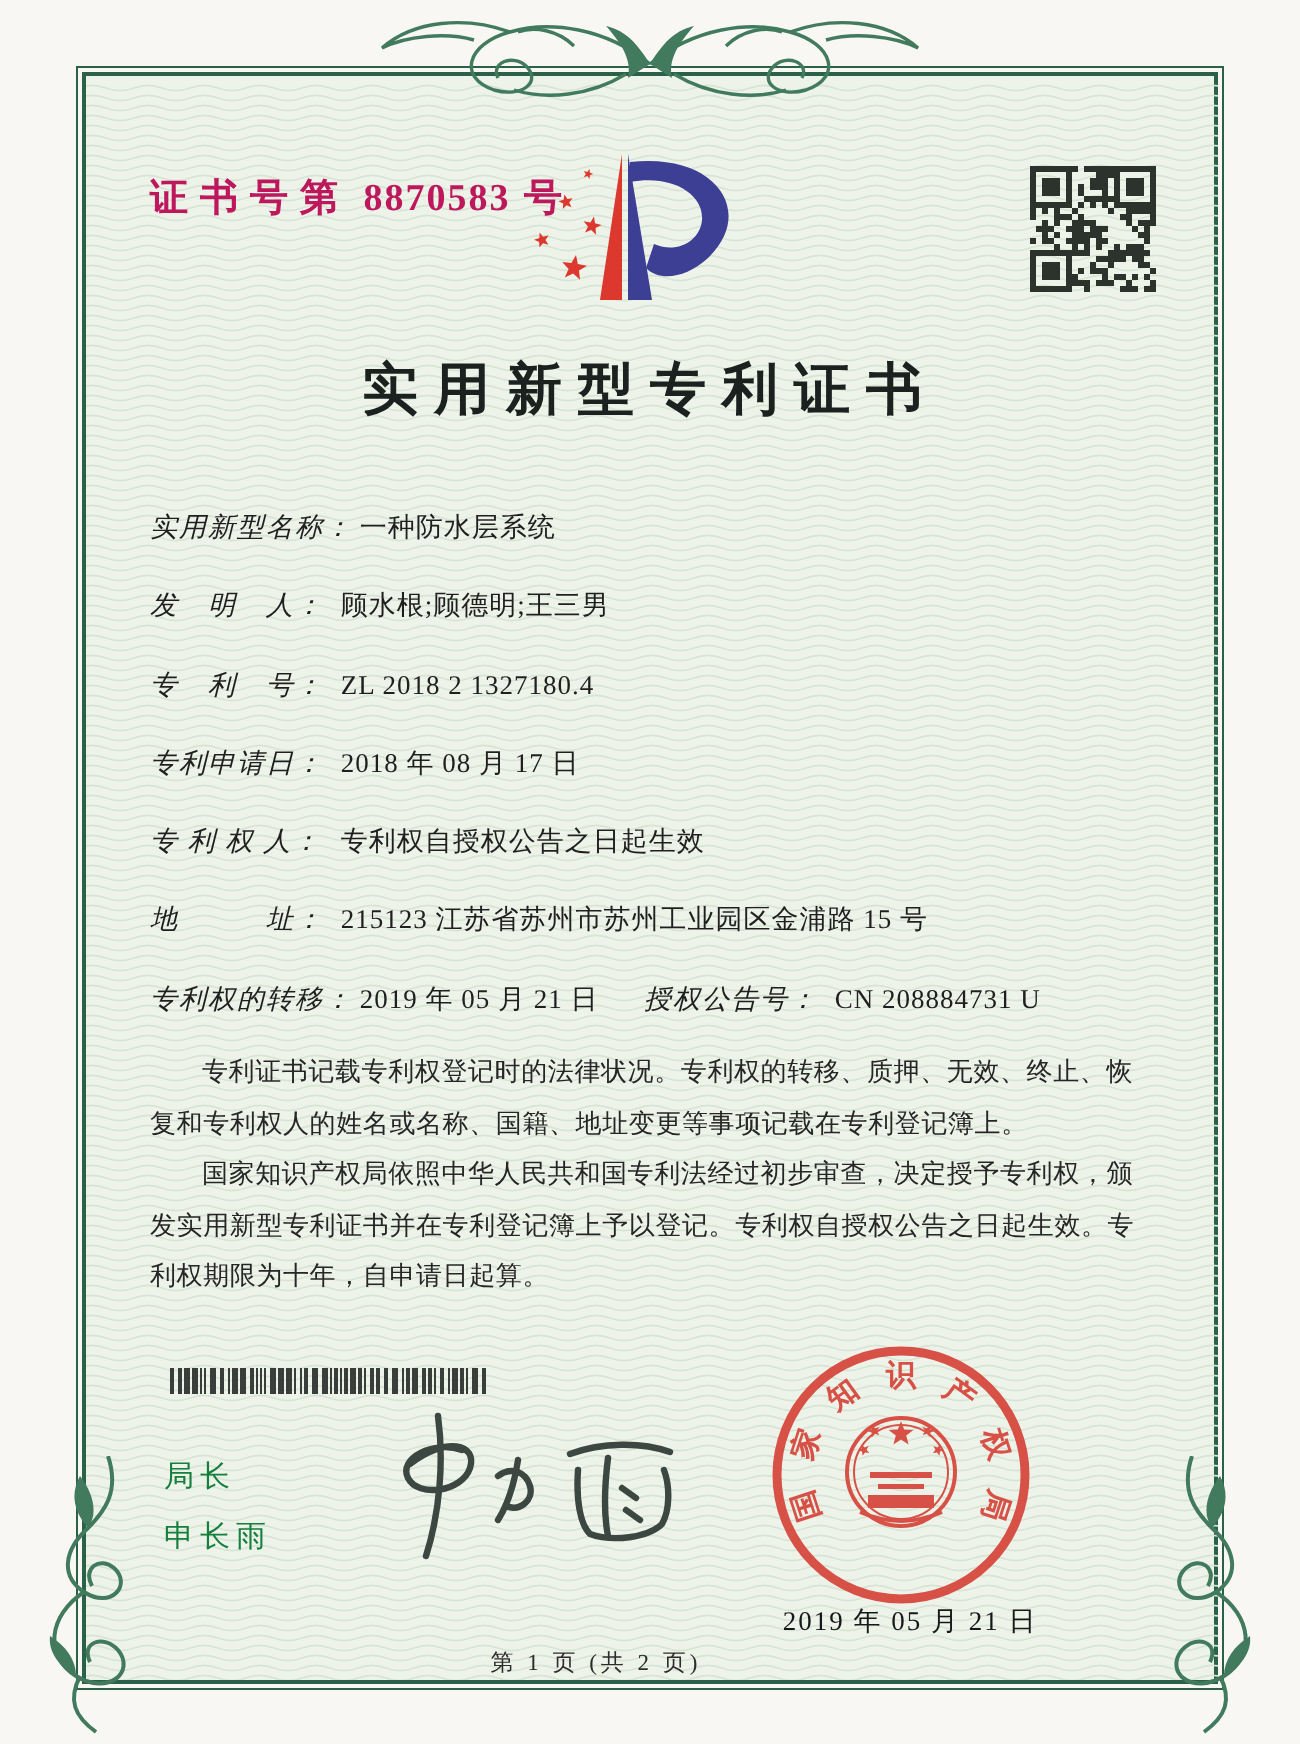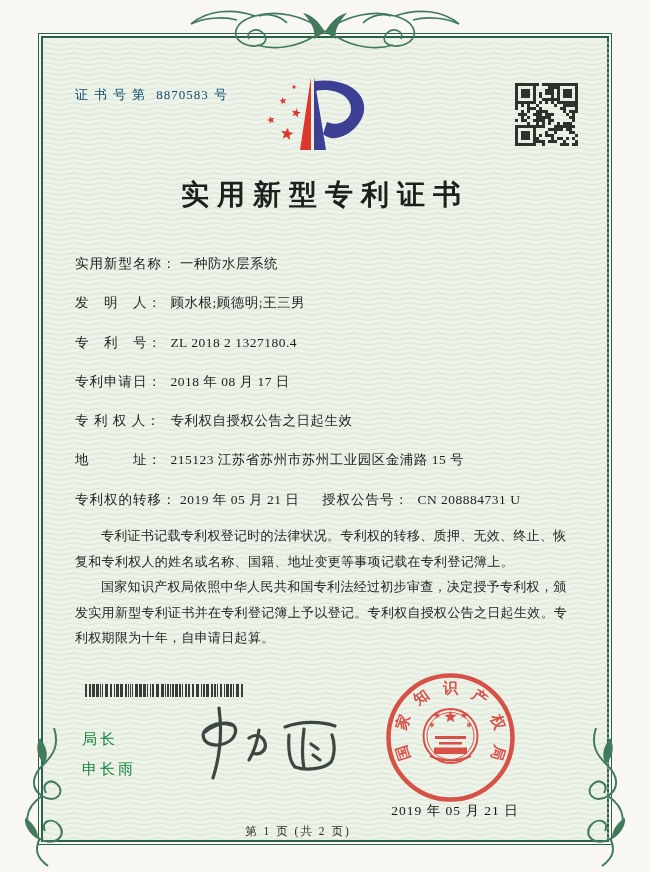--- a/index.html
+++ b/index.html
@@ -6,33 +6,33 @@
   .page{
     position:relative;width:650px;height:872px;margin:0 auto;
     background:#f8f7f3;overflow:hidden;
     font-family:"Liberation Serif","DejaVu Serif",serif;color:#1f1f1f;
   }
   
   .frame{position:absolute;left:38px;top:33px;width:574px;height:812px;border:1px solid #2c6149;box-sizing:border-box;}
   .frame-inner{position:absolute;inset:2px;border:2px solid #2c6149;background:#eef3ea;box-sizing:border-box;}
   .guilloche{position:absolute;left:0;top:0;}
   
-  .cert-no{position:absolute;left:75px;top:86px;font-size:13px;color:#0c4a6e;white-space:nowrap;}
+  .cert-no{position:absolute;left:75px;top:86px;font-size:19px;color:#be185d;white-space:nowrap;font-weight:bold;}
   .cert-no .sp{letter-spacing:6px;}
   .cert-no .num{letter-spacing:1px;margin:0 2px;}
   .logo{position:absolute;left:258px;top:72px;}
   .qr{position:absolute;left:515px;top:83px;}
   .title{
     position:absolute;left:38px;top:176px;width:566px;text-align:center;
     font-size:28px;font-weight:bold;letter-spacing:8px;text-indent:8px;color:#1b211e;
   }
   
   .fields{position:absolute;left:75px;top:244px;width:505px;font-size:13.5px;}
   .field-row{height:39.3px;line-height:39.3px;white-space:nowrap;position:relative;}
-  .flabel{display:inline-block;min-width:92px;letter-spacing:1px;}
+  .flabel{display:inline-block;min-width:92px;letter-spacing:1px;font-style:italic;}
   .fvalue{letter-spacing:0.5px;}
   .pair2{position:absolute;left:247px;top:0;}
   
   .body-text{position:absolute;left:75px;top:523px;width:503px;font-size:13px;line-height:25.5px;color:#262626;}
   .body-text p{margin:0;text-indent:2em;letter-spacing:0.3px;}
   
   .barcode{position:absolute;left:85px;top:684px;}
   .director{position:absolute;left:82px;top:724px;font-size:15px;line-height:30px;letter-spacing:3px;color:#15803d;}
   .signature{position:absolute;left:185px;top:700px;}
   .seal{position:absolute;left:378px;top:665px;opacity:.93;}

